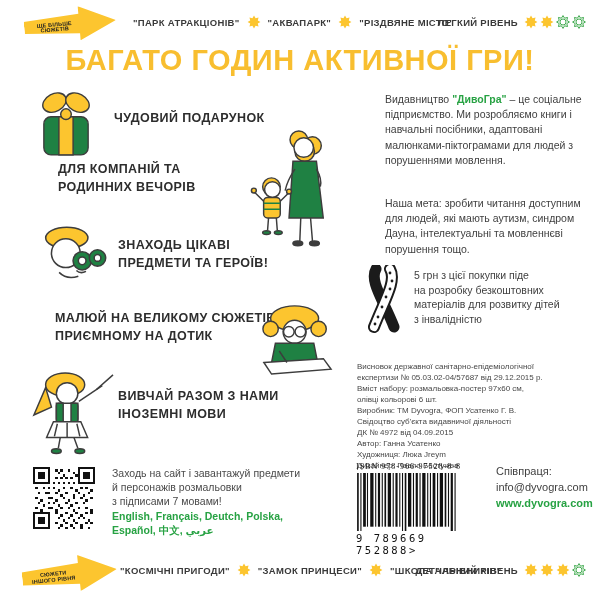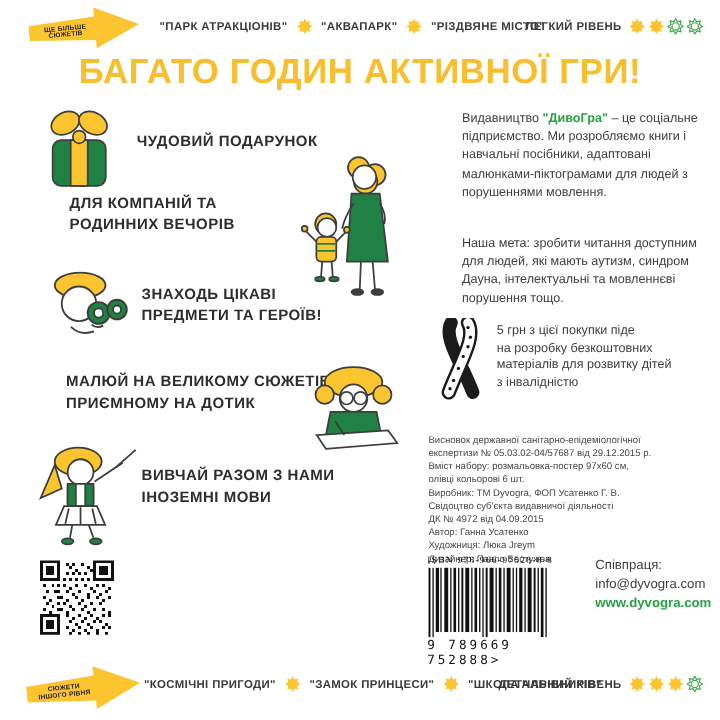--- a/index.html
+++ b/index.html
@@ -220,20 +220,27 @@
                M2 10h1v1H2z M5 10h1v1H5z M9 10h1v1H9z M13 10h1v1h-1z M18 10h1v1h-1z M22 10h1v1h-1z M11 11h1v1h-1z M16 11h1v1h-1z M20 11h1v1h-1z
                M1 12h1v1H1z M7 12h1v1H7z M12 12h1v1h-1z M16 12h1v1h-1z M19 12h1v1h-1z M23 12h1v1h-1z M3 13h1v1H3z M9 13h1v1H9z M14 13h1v1h-1z M21 13h1v1h-1z
                M2 14h1v1H2z M8 14h1v1H8z M13 14h1v1h-1z M17 14h1v1h-1z M20 14h1v1h-1z M4 15h1v1H4z M10 15h1v1h-1z M15 15h1v1h-1z
                M1 16h1v1H1z M7 16h1v1H7z M11 16h1v1h-1z M14 16h1v1h-1z M18 16h1v1h-1z M21 16h1v1h-1z M3 17h1v1H3z M9 17h1v1H9z M16 17h1v1h-1z M23 17h1v1h-1z
                M9 18h1v1H9z M13 18h1v1h-1z M17 18h1v1h-1z M21 18h1v1h-1z M23 18h1v1h-1z M11 19h1v1h-1z M15 19h1v1h-1z M19 19h1v1h-1z
                M10 20h1v1h-1z M14 20h1v1h-1z M18 20h1v1h-1z M20 20h1v1h-1z M12 21h1v1h-1z M16 21h1v1h-1z M22 21h1v1h-1z
                M9 22h1v1H9z M13 22h1v1h-1z M17 22h1v1h-1z M19 23h1v1h-1z M21 22h1v1h-1z M23 22h1v1h-1z M11 23h1v1h-1z M15 23h1v1h-1z
                M10 24h1v1h-1z M13 24h1v1h-1z M16 24h1v1h-1z M19 24h1v1h-1z M22 24h1v1h-1z"></path>
     </g>
   </svg>
+  <div class="web-text abs" style="left:112px;top:466px;width:250px;">
+    <div class="pre">Заходь на сайт і завантажуй предмети
+й персонажів розмальовки
+з підписами 7 мовами!</div>
+    <div class="langs pre">English, Français, Deutch, Polska,
+Español, 中文, عربي</div>
+  </div>
 
   <p class="para" style="top:92px;">
     <span>Видавництво </span><span class="green-b">"ДивоГра"</span><span> – це соціальне підприємство. Ми розробляємо книги і навчальні посібники, адаптовані малюнками-піктограмами для людей з порушеннями мовлення.</span>
   </p>
   <p class="para" style="top:196px;">Наша мета: зробити читання доступним для людей, які мають аутизм, синдром Дауна, інтелектуальні та мовленнєві порушення тощо.</p>
 
   <svg class="illus" style="left:362px;top:265px;" width="44" height="70" viewBox="0 0 44 70">
     <path d="M28 4 C35 16 22 36 12 62" stroke="#1b1b1b" stroke-width="12" fill="none" stroke-linecap="round"></path>
     <path d="M14 4 C7 16 22 36 32 62" stroke="#1b1b1b" stroke-width="11" fill="none" stroke-linecap="round"></path>
     <path d="M28 4 C35 16 22 36 12 62" stroke="#fff" stroke-width="8" fill="none" stroke-linecap="round"></path>

